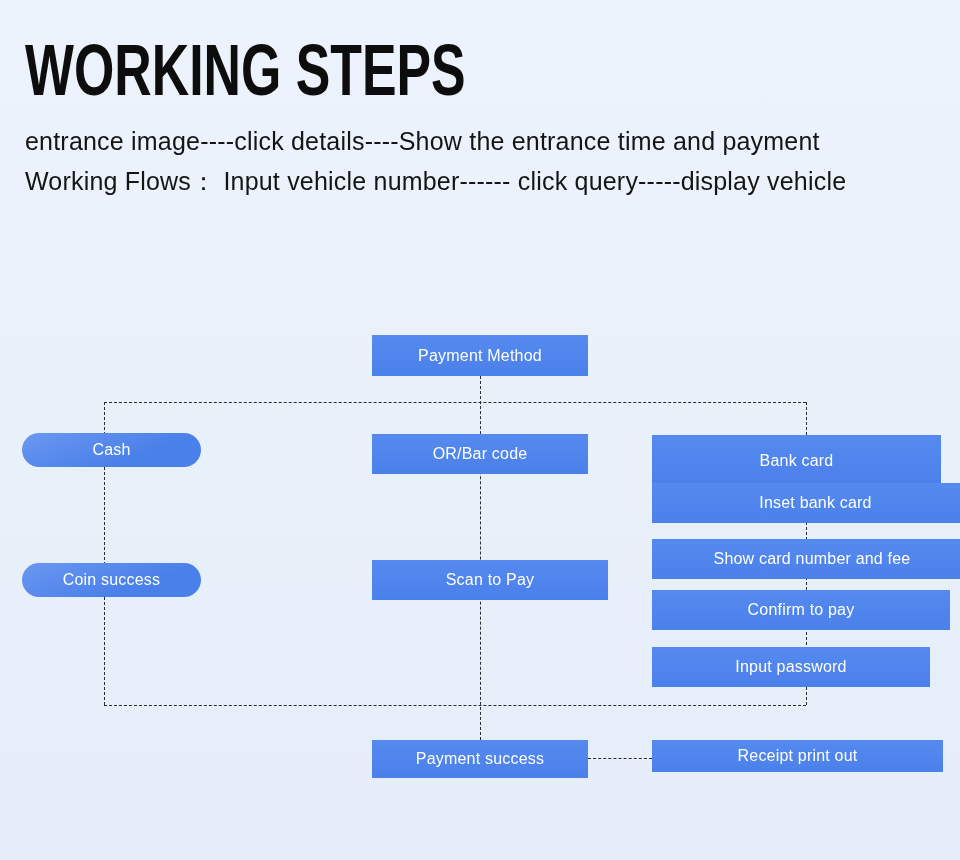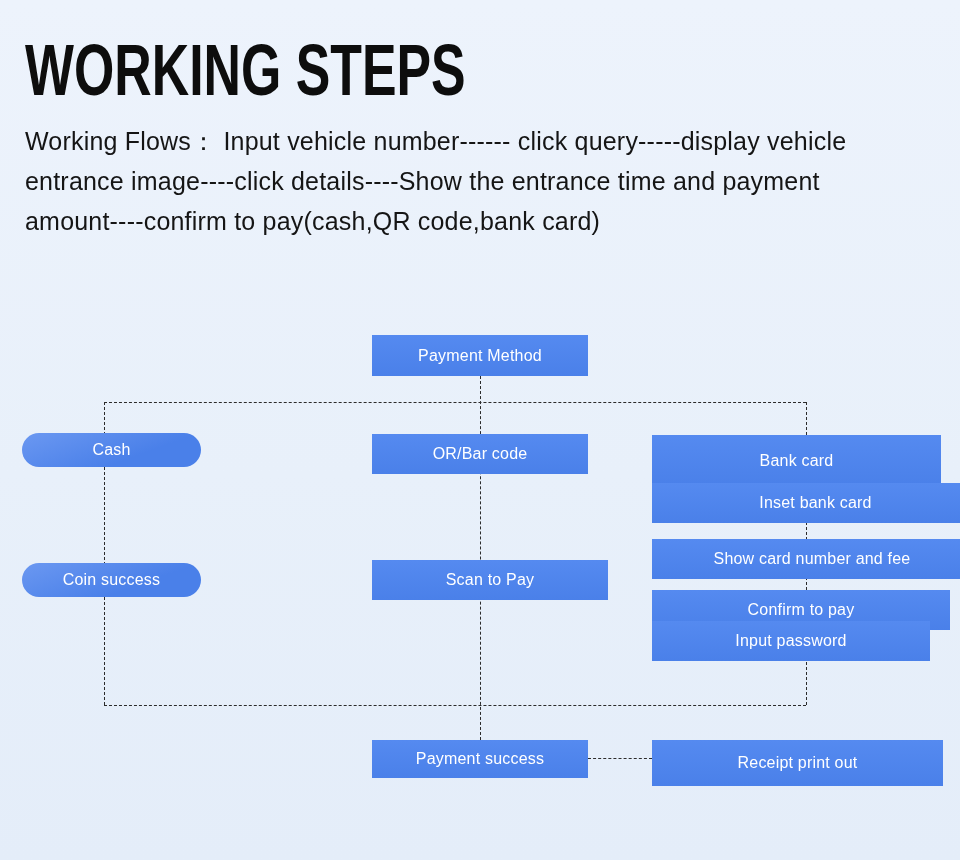--- a/index.html
+++ b/index.html
@@ -50,35 +50,34 @@
   
   .n-payment-method { left:372px; top:335px; width:216px; height:41px; }
   .n-cash           { left:22px;  top:433px; width:179px; height:34px; }
   .n-coin-change    { left:22px;  top:563px; width:179px; height:34px; }
   .n-qr-bar         { left:372px; top:434px; width:216px; height:40px; }
   .n-scan           { left:372px; top:560px; width:236px; height:40px; }
   .n-bank-card      { left:652px; top:435px; width:289px; height:51px; }
   .n-inset          { left:652px; top:483px; width:327px; height:40px; }
   .n-show-card      { left:652px; top:539px; width:320px; height:40px; }
   .n-confirm        { left:652px; top:590px; width:298px; height:40px; }
-  .n-input-pass     { left:652px; top:621px; width:278px; height:40px; }
+  .n-input-pass     { left:652px; top:647px; width:278px; height:40px; }
   .n-success        { left:372px; top:740px; width:216px; height:38px; }
-  .n-receipt        { left:652px; top:740px; width:291px; height:46px; }
+  .n-receipt        { left:652px; top:740px; width:291px; height:32px; }
 </style>
 </head>
 <body>
 
 <div class="canvas">
 
   <h1 class="title">WORKING STEPS</h1>
 
   <div class="intro">
+    <div>entrance image----click details----Show the entrance time and payment</div>
     <div>Working Flows： Input vehicle number------ click query-----display vehicle</div>
-    <div>entrance image----click details----Show the entrance time and payment</div>
-    <div>amount----confirm to pay(cash,QR code,bank card)</div>
   </div>
 
   <div>
 
     <div class="ln h l-top-h"></div>
     <div class="ln h l-bottom-h"></div>
     <div class="ln v l-left-v"></div>
     <div class="ln v l-center-v"></div>
     <div class="ln v l-right-v"></div>
     <div class="ln h l-success-h"></div>

